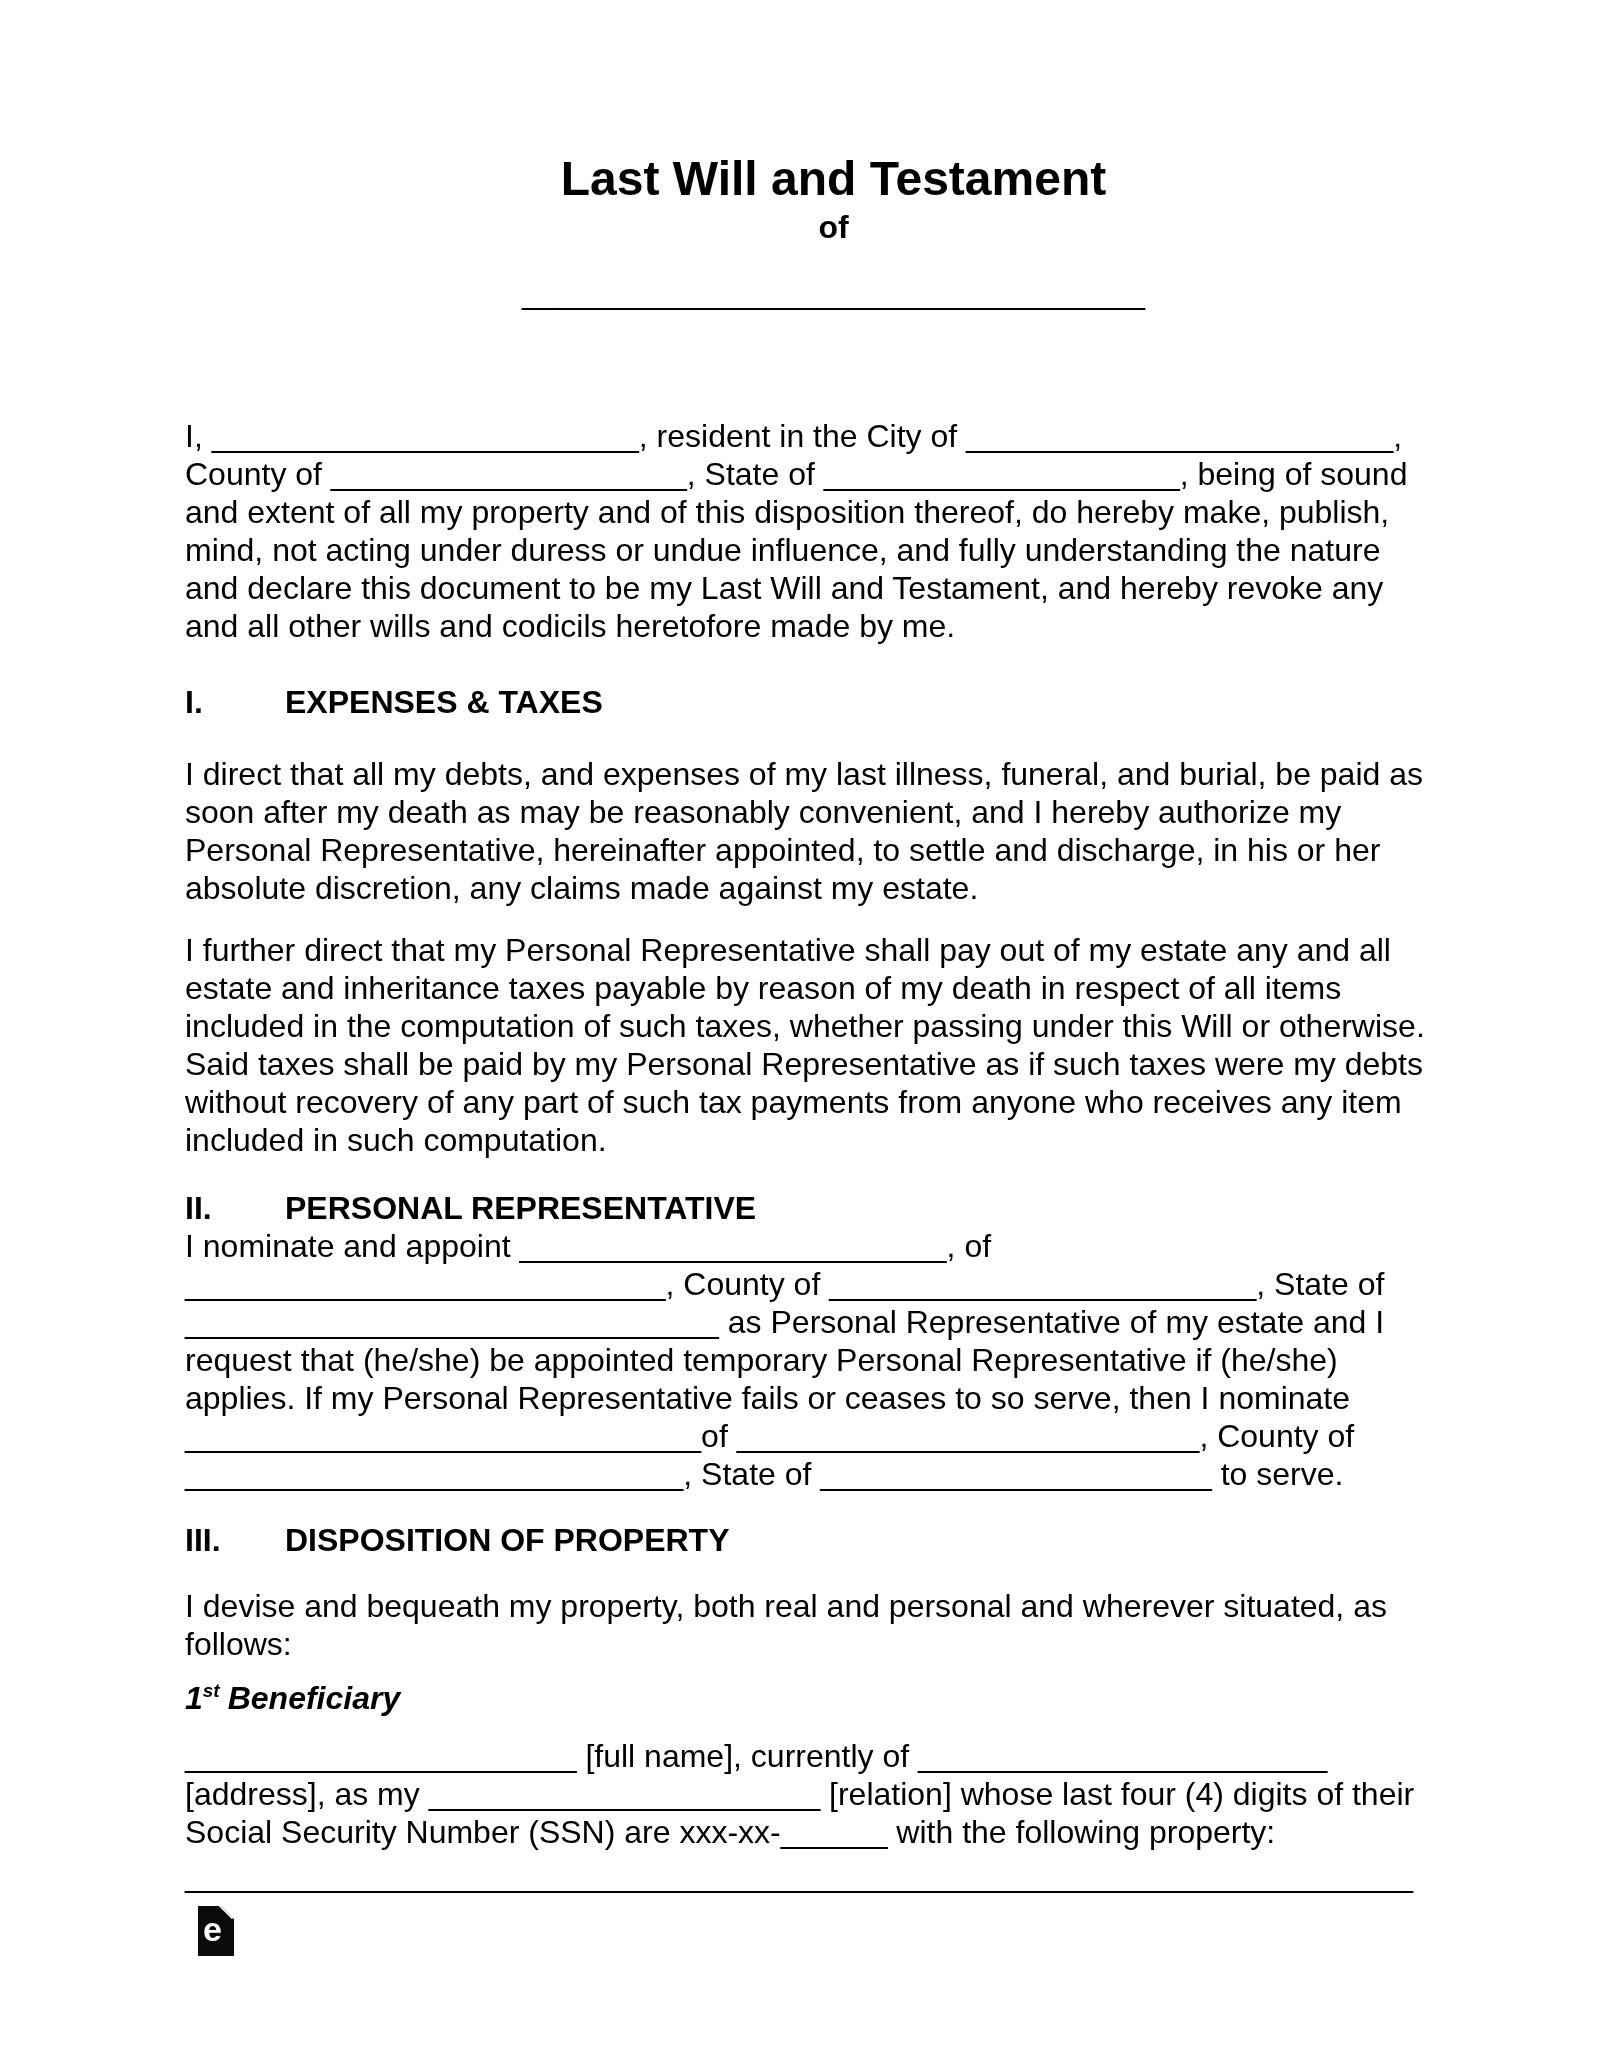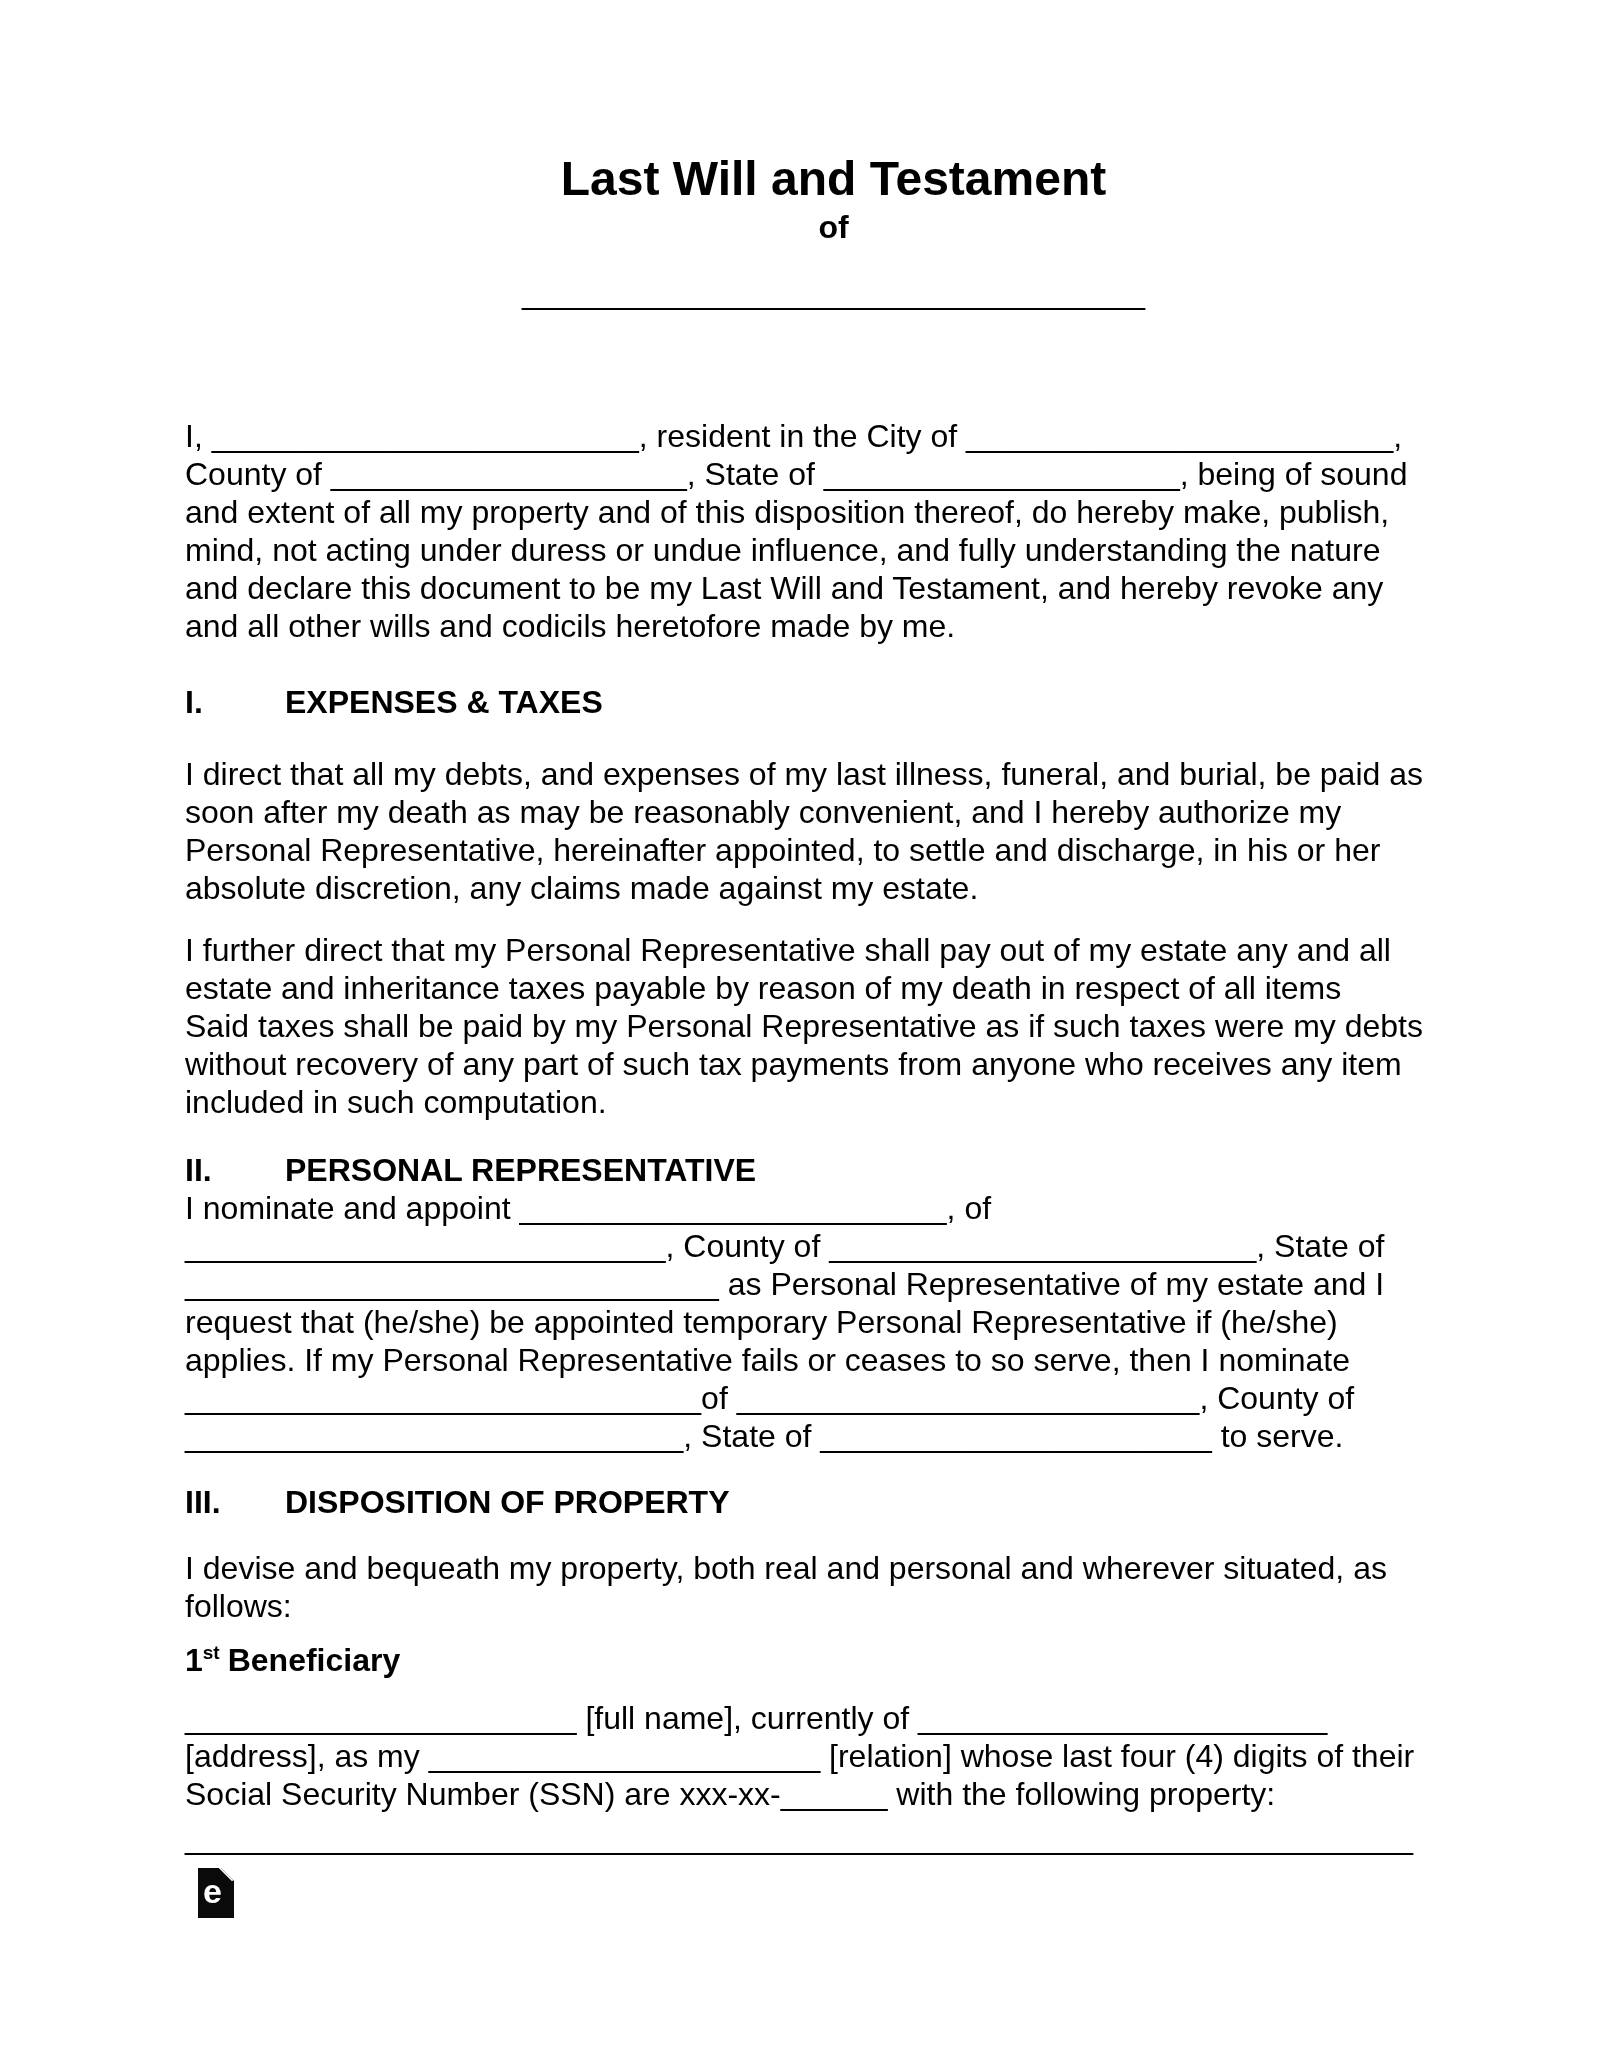--- a/index.html
+++ b/index.html
@@ -25,21 +25,21 @@
   .sec-head { display: flex; font-weight: 700; }
   .sec-head .num { flex: 0 0 100px; width: 100px; }
   .mt38 { margin-top: 38px; }
   .mt34 { margin-top: 34px; }
   .mt30 { margin-top: 30px; }
   .mt28 { margin-top: 28px; }
   .mt26 { margin-top: 20px; }
   .mt24 { margin-top: 24px; }
   .mt14 { margin-top: 0; }
   .mt6  { margin-top: 6px; }
-  .ben-head { font-weight: 700; margin-top: 16px; }
+  .ben-head { font-weight: 700; margin-top: 16px; font-style: italic; }
   .ben-head sup { font-size: 19px; vertical-align: super; line-height: 0; }
   .ben-head .ben-label { margin-left: 8px; }
   .logo {
     position: relative;
     width: 36px; height: 50px;
     margin-top: 11px; margin-left: 13px;
     background: #0a0a0a;
     -webkit-clip-path: polygon(0 0, 23px 0, 36px 13px, 36px 50px, 0 50px);
     clip-path: polygon(0 0, 23px 0, 36px 13px, 36px 50px, 0 50px);
   }
@@ -79,20 +79,21 @@
   <div class="mt34">
     <div class="ln">I direct that all my debts, and expenses of my last illness, funeral, and burial, be paid as</div>
     <div class="ln">soon after my death as may be reasonably convenient, and I hereby authorize my</div>
     <div class="ln">Personal Representative, hereinafter appointed, to settle and discharge, in his or her</div>
     <div class="ln">absolute discretion, any claims made against my estate.</div>
   </div>
 
   <div class="mt24">
     <div class="ln">I further direct that my Personal Representative shall pay out of my estate any and all</div>
     <div class="ln">estate and inheritance taxes payable by reason of my death in respect of all items</div>
+    <div class="ln">included in the computation of such taxes, whether passing under this Will or otherwise.</div>
     <div class="ln">Said taxes shall be paid by my Personal Representative as if such taxes were my debts</div>
     <div class="ln">without recovery of any part of such tax payments from anyone who receives any item</div>
     <div class="ln">included in such computation.</div>
   </div>
 
   <div class="sec-head mt30">
     <span class="num ln">II.</span>
     <span class="lbl ln">PERSONAL REPRESENTATIVE</span>
   </div>
 

